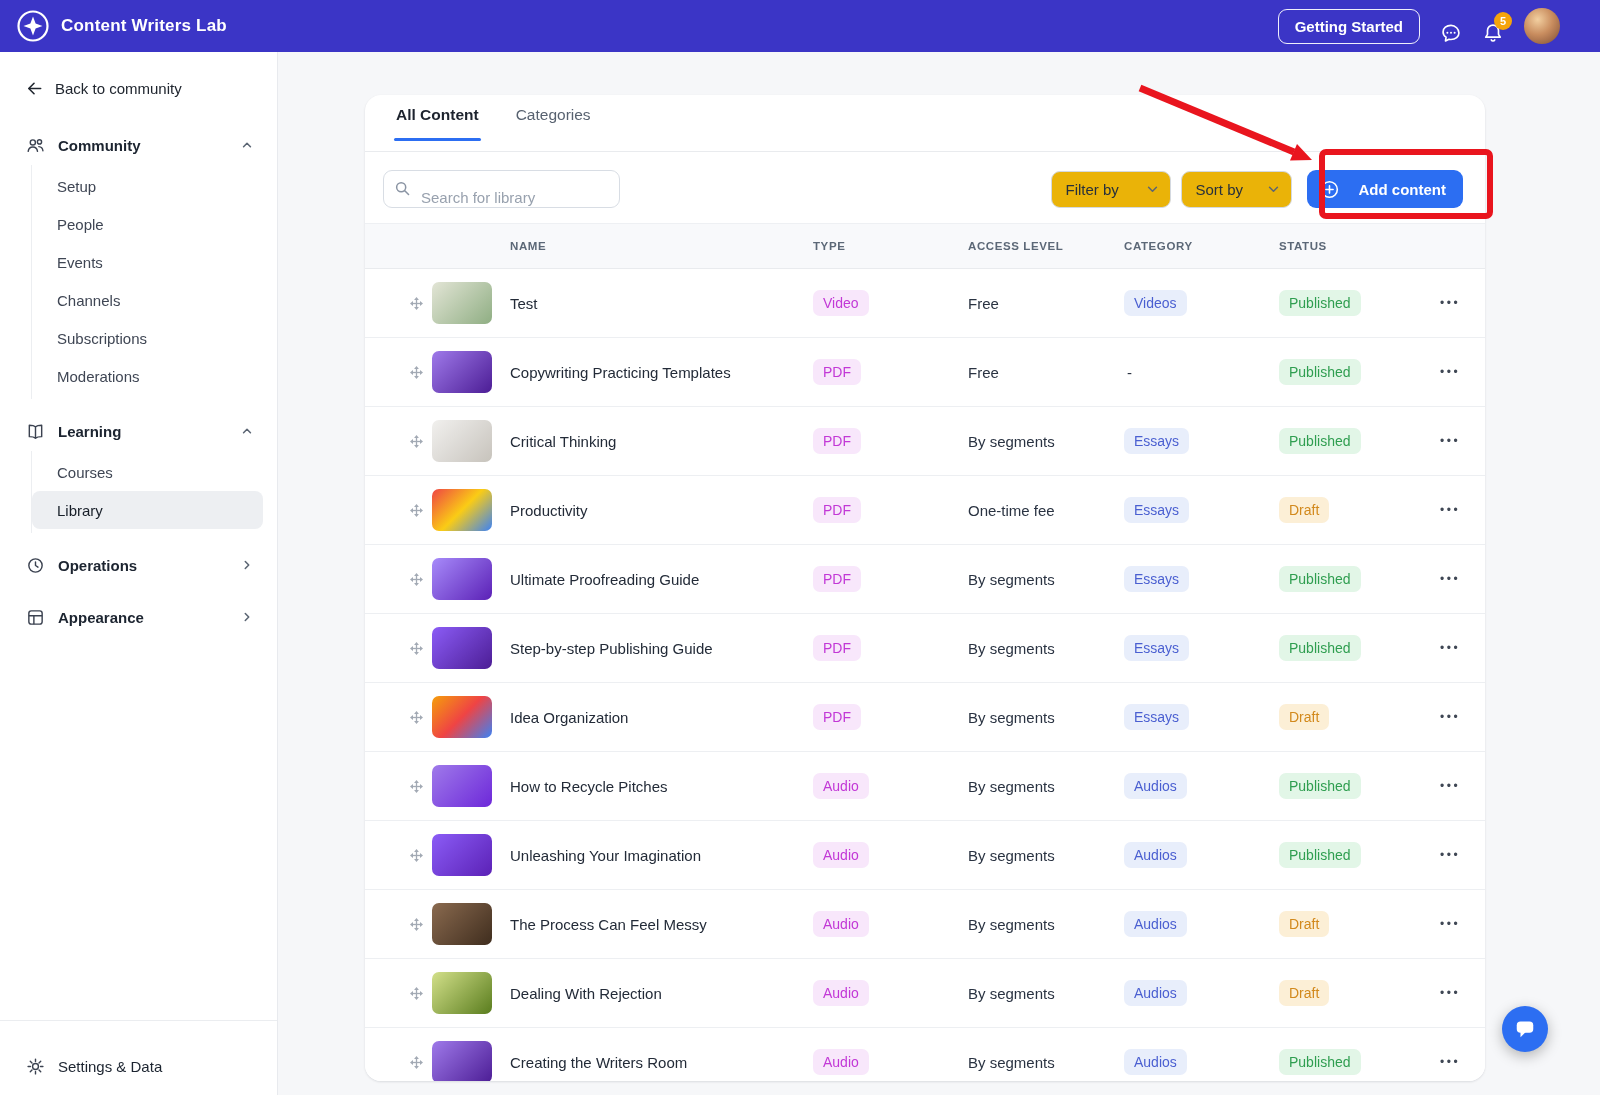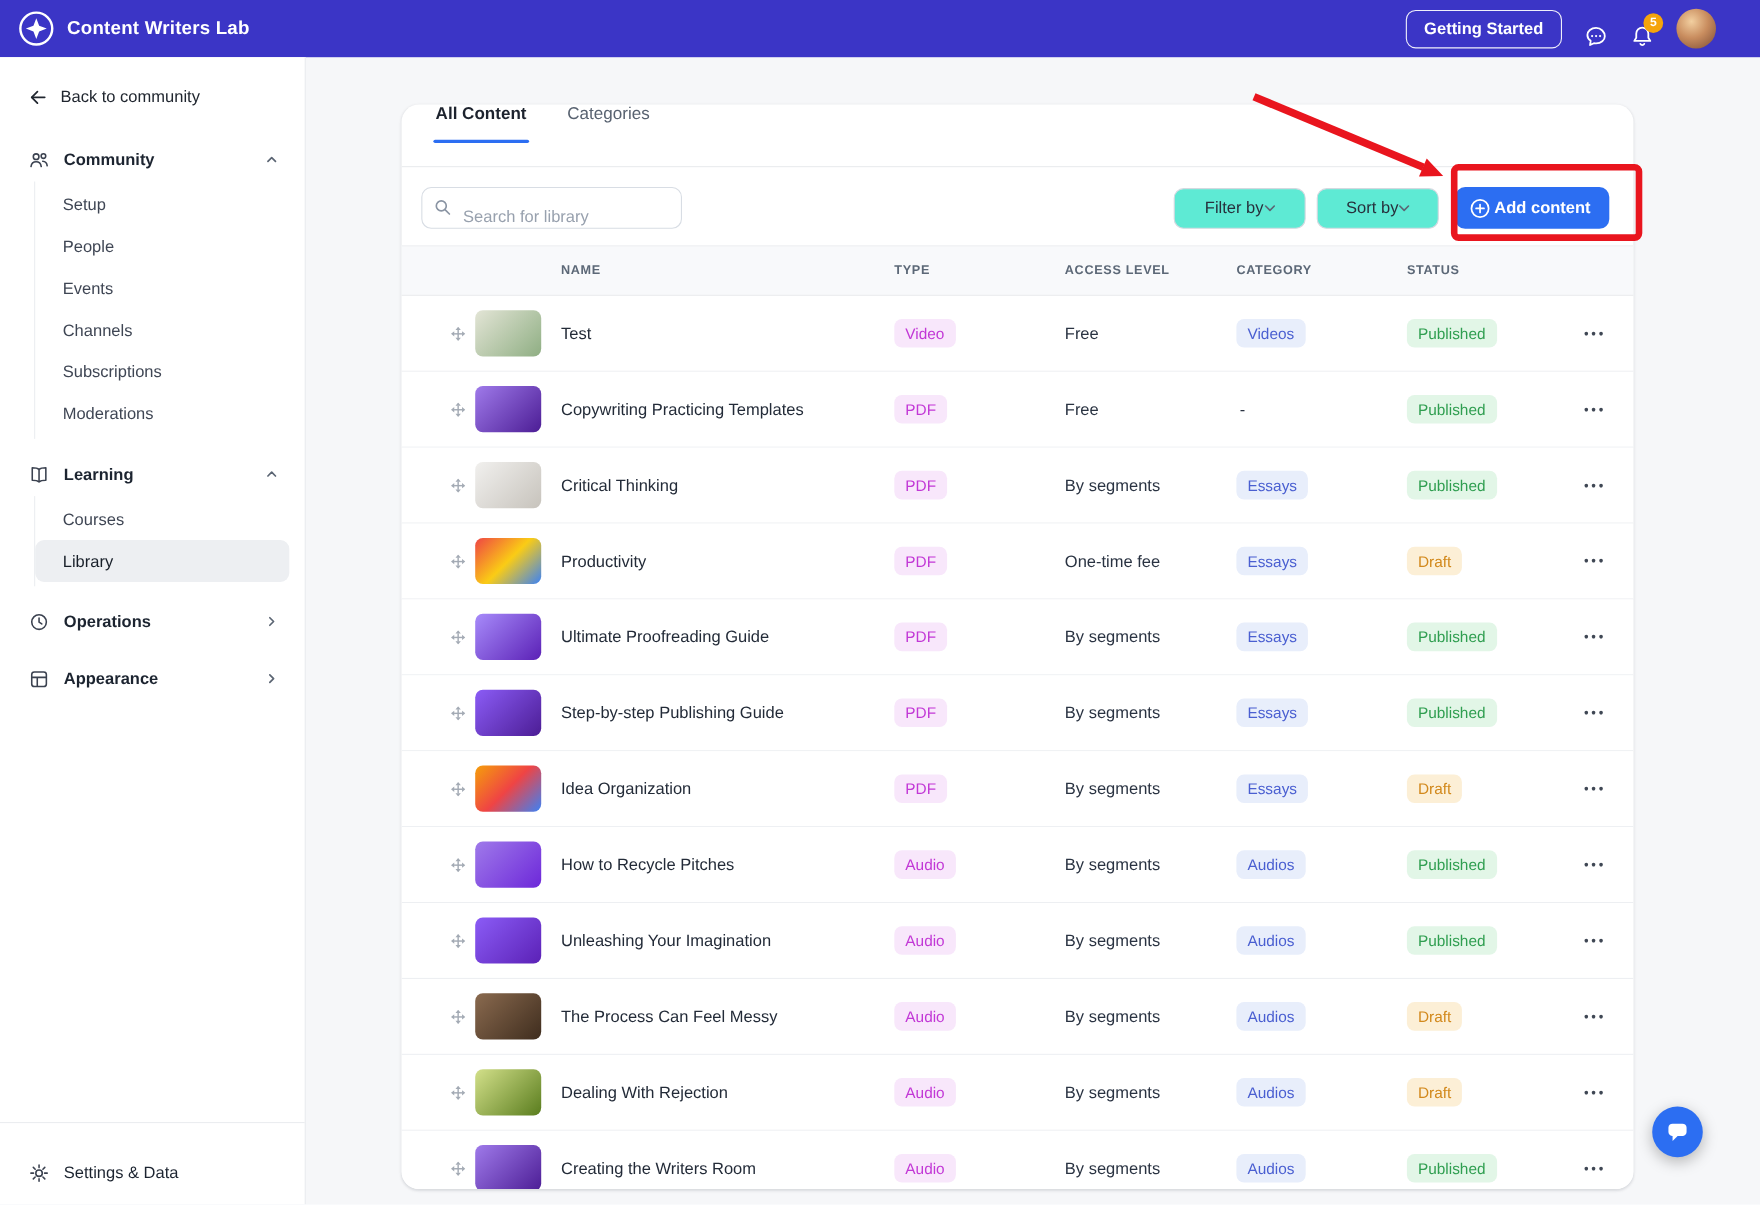--- a/index.html
+++ b/index.html
@@ -45,37 +45,37 @@
   .sub-list{list-style:none;margin-left:31px;border-left:1px solid #eceef1;padding:2px 0 4px}
   .sub-list li{height:38px;display:flex;align-items:center;padding-left:25px;margin-right:14px;font-size:15px;color:#3f4654;
     cursor:pointer;border-radius:8px}
   .sub-list li.active{background:#edeff2;color:#181f29}
   .sidebar-footer{margin-top:auto;border-top:1px solid #ebedf0;padding:36px 24px 19px 26px}
   .footer-item{display:flex;align-items:center;gap:13px;font-size:15px;color:#1c2430;cursor:pointer}
 
   
   .card{width:1120px;height:986px;margin-left:87px;background:#fff;border-radius:16px;overflow:hidden;
     box-shadow:0 1px 2px rgba(16,24,40,.05), 0 1px 3px rgba(16,24,40,.07)}
-  .tabs{display:flex;gap:33px;height:57px;align-items:flex-start;padding-left:29px;border-bottom:1px solid #e9ebee}
+  .tabs{display:flex;gap:33px;height:57px;align-items:center;padding-left:29px;border-bottom:1px solid #e9ebee}
   .tab{position:relative;padding:0 2px 16px;font-size:15.5px;color:#586270;cursor:pointer}
   .tab.active{color:#1d232e;font-weight:700}
   .tab.active::after{content:"";position:absolute;left:0;right:0;bottom:-1px;height:3px;background:var(--accent-blue);border-radius:2px}
 
   .controls{display:flex;align-items:center;margin:18px 22px 15px 18px}
   .search{position:relative}
   .search input{width:237px;height:38px;border:1px solid #d8dde4;border-radius:9px;padding:16px 12px 0 37px;font-size:15px;
     font-family:inherit;color:#27303c;outline:none;background:#fff}
   .search input::placeholder{color:#98a1ae}
   .search-ic{position:absolute;left:11px;top:10px}
   .controls-right{margin-left:auto;display:flex;align-items:center}
-  .select{display:flex;align-items:center;justify-content:center;height:37px;border:1px solid #d4d9e0;border-radius:9px;
-    background:#5eead4;font-family:inherit;font-size:15px;color:#27303c;padding:0 12px 0 14px;cursor:pointer}
+  .select{display:flex;align-items:center;justify-content:space-between;height:37px;border:1px solid #d4d9e0;border-radius:9px;
+    background:#eab308;font-family:inherit;font-size:15px;color:#27303c;padding:0 12px 0 14px;cursor:pointer}
   .select.filter{width:120px;margin-right:10px}
   .select.sort{width:111px;margin-right:15px}
-  .btn-primary{display:flex;align-items:center;gap:4px;height:38px;background:var(--accent-blue);color:#fff;border:none;
+  .btn-primary{display:flex;align-items:center;gap:20px;height:38px;background:var(--accent-blue);color:#fff;border:none;
     border-radius:9px;padding:0 17px 0 13px;font-family:inherit;font-size:15px;font-weight:700;cursor:pointer}
 
   
   .thead,.trow{display:grid;grid-template-columns:67px 78px 303px 155px 156px 155px 159px 47px;align-items:center}
   .thead{height:46px;background:#f8f9fb;border-top:1px solid #eef0f3;border-bottom:1px solid #e9ebee}
   .th{font-size:11.5px;font-weight:700;letter-spacing:.6px;color:#5c6877;text-transform:uppercase}
   .trow{height:69px;border-bottom:1px solid #edeff2;background:#fff}
   .cell{min-width:0}
   .c-handle{justify-self:end;padding-right:9px;display:flex}
   .drag{display:inline-flex;cursor:grab}

